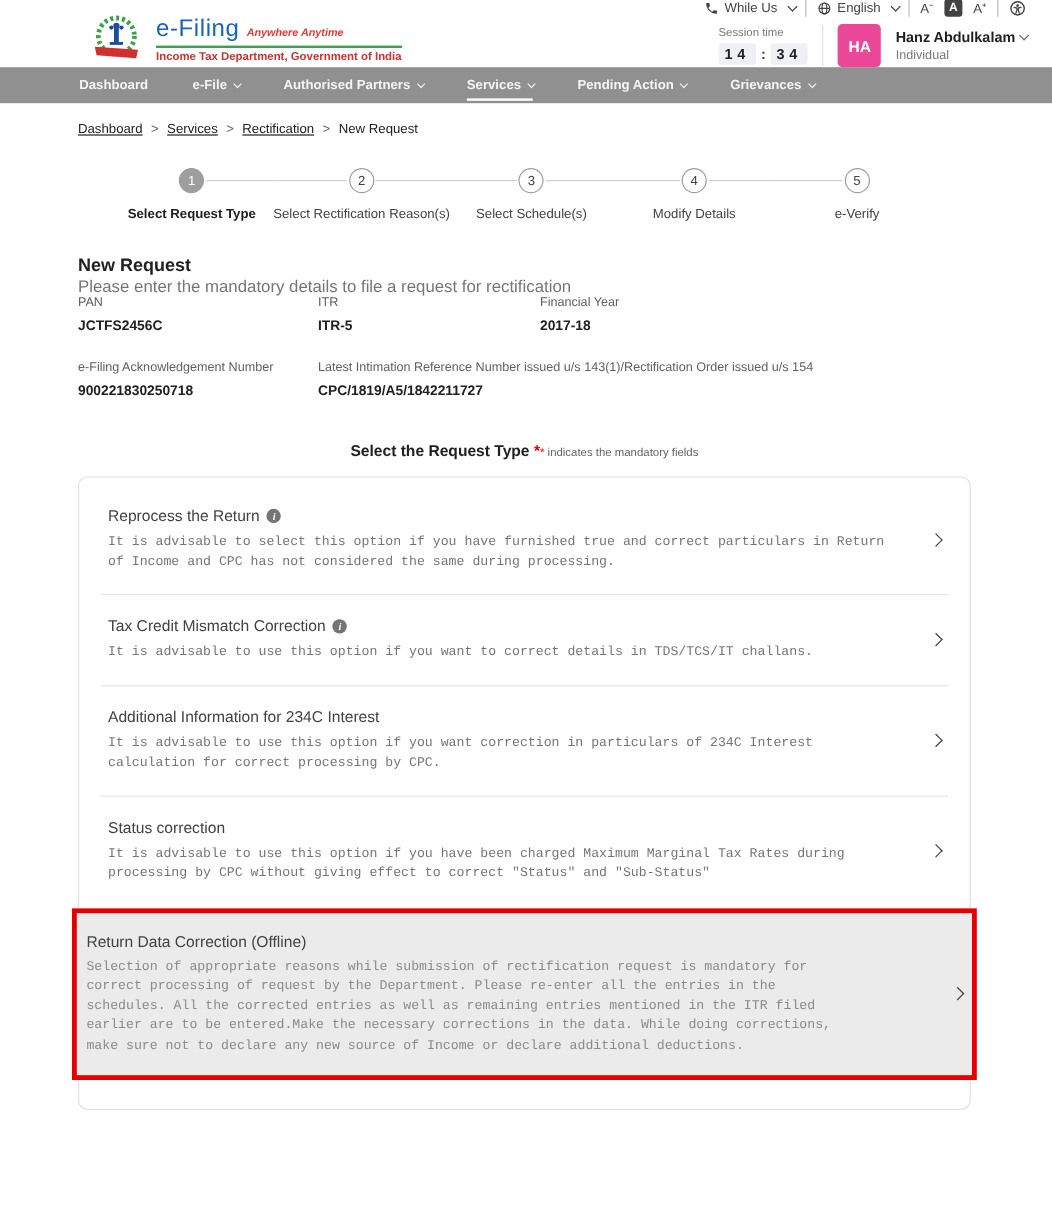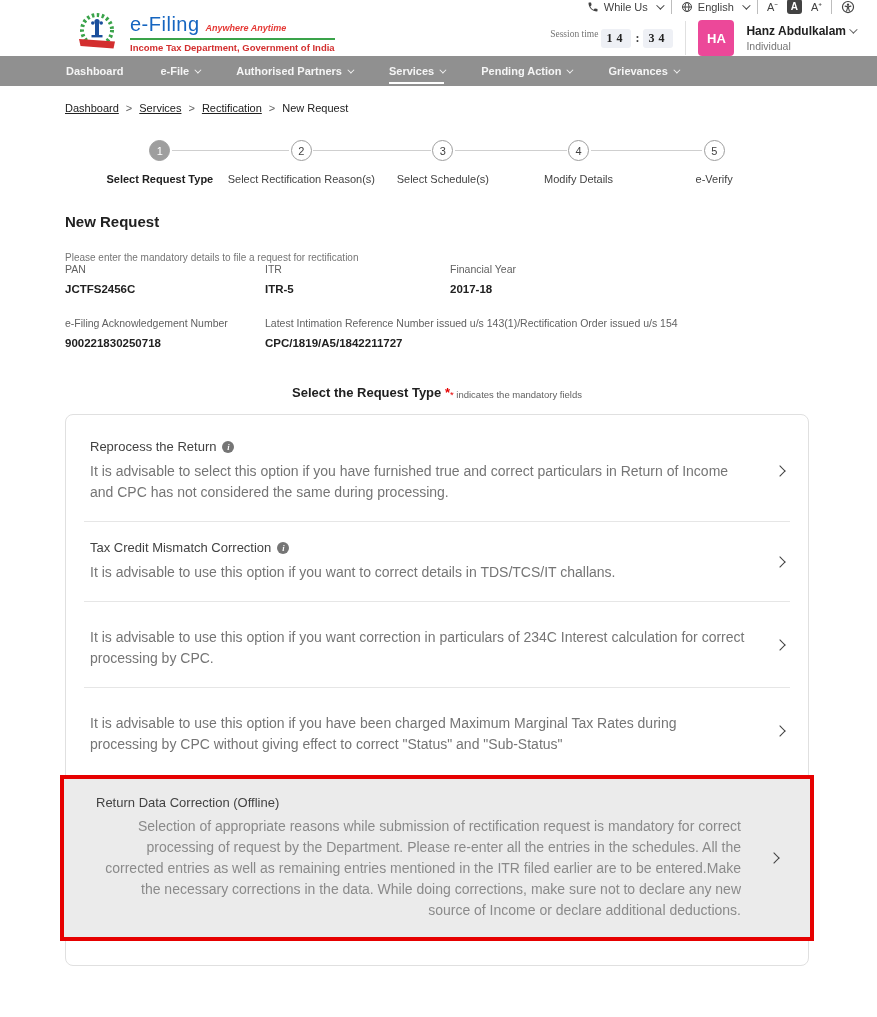--- a/index.html
+++ b/index.html
@@ -18,21 +18,21 @@
 
   .header-right { display:flex; flex-direction:column; align-items:flex-end; gap:6px; }
   .utility-row { display:flex; align-items:center; gap:9px; font-size:11px; color:#424242; margin-top:4px; }
   .util-item { display:flex; align-items:center; gap:5px; cursor:pointer; }
   .vdiv { width:1px; height:14px; background:#bdbdbd; }
   .caret { display:inline-block; width:6px; height:6px; border-right:1.4px solid currentColor; border-bottom:1.4px solid currentColor; transform:rotate(45deg) translateY(-2px); margin-left:3px; }
   .font-btn { font-size:11px; color:#424242; cursor:pointer; }
   .font-current { width:15px; height:15px; background:#424242; color:#fff; border-radius:3px; display:flex; align-items:center; justify-content:center; font-size:10px; font-weight:bold; }
 
   .session-row { display:flex; align-items:center; gap:12px; }
-  .session { display:flex; flex-direction:row; align-items:flex-start; gap:3px;font-family:Liberation Serif, serif; }
+  .session { display:flex; flex-direction:column; align-items:flex-start; gap:3px; }
   .session-label { font-size:9.5px; color:#757575; }
   .session-digits { display:flex; align-items:center; gap:4px; font-size:12px; font-weight:bold; }
   .digit-box { background:#eef0f5; border-radius:3px; padding:2px 5px; letter-spacing:4px; color:#212121; }
   .session-colon { color:#424242; }
   .sess-div { width:1px; height:34px; background:#e0e0e0; }
   .avatar { width:36px; height:36px; background:#ec4899; border-radius:4px; color:#fff; font-size:13px; font-weight:bold; display:flex; align-items:center; justify-content:center; }
   .user-meta { display:flex; flex-direction:column; gap:2px; }
   .user-name { font-size:12px; font-weight:bold; color:#212121; display:flex; align-items:center; cursor:pointer; }
   .user-name .caret { color:#616161; }
   .user-role { font-size:10.5px; color:#757575; }
@@ -58,44 +58,44 @@
   .step-label { margin-top:12px; font-size:11px; color:#424242; text-align:center; white-space:nowrap; }
   .step.active .step-label { font-weight:bold; color:#212121; }
   .step::before, .step::after { content:""; position:absolute; top:10px; height:1px; background:#cfcfcf; z-index:1; }
   .step::before { left:0; right:calc(50% + 12px); }
   .step::after { left:calc(50% + 12px); right:0; }
   .step:first-child::before { display:none; }
   .step:last-child::after { display:none; }
 
   
   .page-title { margin-top:28px; font-size:15px; font-weight:bold; color:#212121; }
-  .page-subtitle { margin-top:22px; font-size:10px; color:#757575; }
+  .page-subtitle { margin-top:0; font-size:14px; color:#757575; }
 
   
   .detail-row1 { display:grid; grid-template-columns:200px 185px 188px auto; }
   .detail-row2 { margin-top:22px; display:grid; grid-template-columns:200px auto; }
   .detail-label { font-size:10.5px; color:#616161; }
   .detail-value { margin-top:8px; font-size:11.5px; font-weight:bold; color:#212121; }
 
   
   .section-row { margin-top:36px; display:flex; justify-content:center; align-items:flex-end; }
   .section-heading { font-size:13px; font-weight:bold; color:#212121; }
   .red { color:#e60000; }
   .mandatory-note { font-size:9.5px; color:#616161; }
 
   
   .options-panel { margin-top:14px; border:1px solid #e0e0e0; border-radius:8px; padding:6px 0 22px; }
   .option { display:flex; align-items:center; padding:18px 24px; cursor:pointer; }
   .option-body { flex:1; }
   .option-title { font-size:13px; color:#424242; font-weight:500; display:flex; align-items:center; gap:6px; }
-  .option-desc { margin-top:7px; font-size:14px; line-height:1.5; color:#757575; max-width:655px; }
+  .option-desc { margin-top:7px; font-size:11px; line-height:1.5; color:#757575; max-width:655px;font-family:Liberation Mono, monospace; }
   .info-icon { width:12px; height:12px; border-radius:50%; background:#757575; color:#fff; font-size:8.5px; font-style:italic; font-weight:bold; font-family:"Liberation Serif", serif; display:inline-flex; align-items:center; justify-content:center; cursor:pointer; }
   .chevron-right { width:8px; height:8px; border-top:1.8px solid #424242; border-right:1.8px solid #424242; transform:rotate(45deg); margin-left:14px; flex:0 0 auto; }
   .divider { height:1px; background:#e6e6e6; margin:0 18px; }
-  .option.highlighted { background:#ebebeb; border:4px solid #e60000; margin:2px -6px; padding:16px 32px;text-align:right; }
+  .option.highlighted { background:#ebebeb; border:4px solid #e60000; margin:2px -6px; padding:16px 8px; }
   .option.highlighted .option-desc { color:#8a8a8a; max-width:645px; margin-top:6px; }
 </style>
 </head>
 <body>
 
 <header class="header">
   <div class="logo-block">
     <svg width="46" height="46" viewBox="0 0 46 46">
       <circle cx="23" cy="20" r="15" fill="none" stroke="#3aa34a" stroke-width="4" stroke-dasharray="2.5 2.5"></circle>
       <circle cx="23" cy="20" r="12.5" fill="#fff"></circle>
@@ -291,28 +291,34 @@
           <span class="info-icon">i</span>
         </div>
         <div class="option-desc">It is advisable to use this option if you want to correct details in TDS/TCS/IT challans.</div>
       </div>
       <span class="chevron-right"></span>
     </div>
     <div class="divider"></div>
 
     <div class="option">
       <div class="option-body">
+        <div class="option-title">
+          <span>Additional Information for 234C Interest</span>
+        </div>
         <div class="option-desc">It is advisable to use this option if you want correction in particulars of 234C Interest calculation for correct processing by CPC.</div>
       </div>
       <span class="chevron-right"></span>
     </div>
     <div class="divider"></div>
 
     <div class="option">
       <div class="option-body">
+        <div class="option-title">
+          <span>Status correction</span>
+        </div>
         <div class="option-desc">It is advisable to use this option if you have been charged Maximum Marginal Tax Rates during processing by CPC without giving effect to correct "Status" and "Sub-Status"</div>
       </div>
       <span class="chevron-right"></span>
     </div>
 
     <div class="option highlighted">
       <div class="option-body">
         <div class="option-title">
           <span>Return Data Correction (Offline)</span>
         </div>

